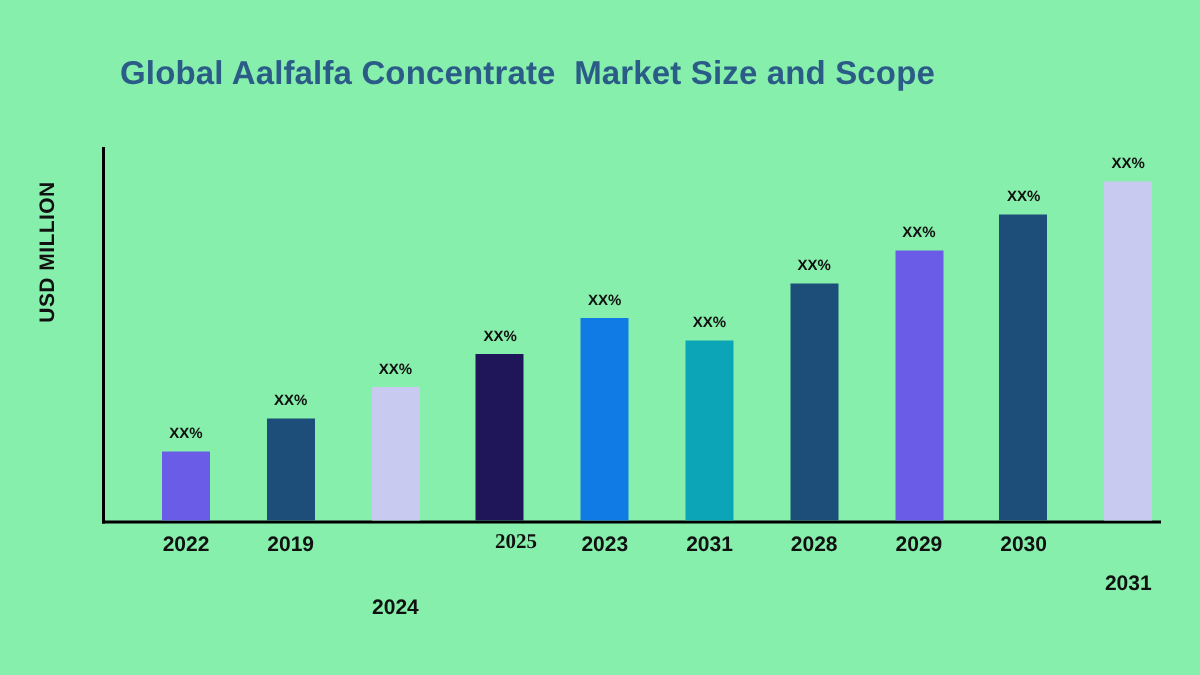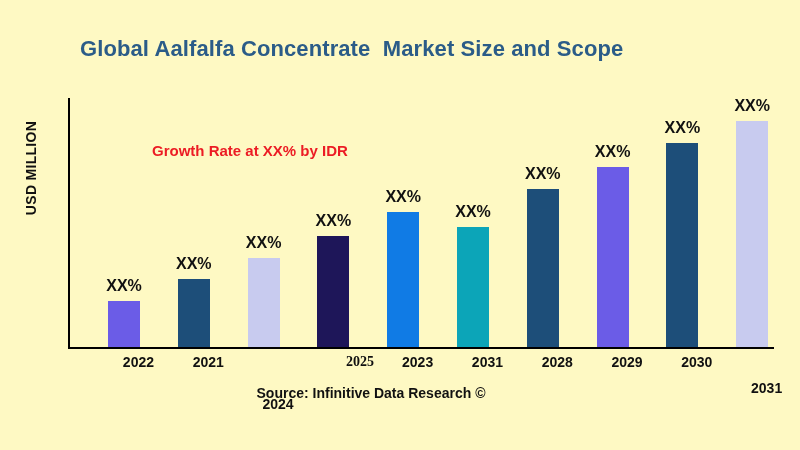--- a/index.html
+++ b/index.html
@@ -9,21 +9,21 @@
     width: 800px;
     height: 450px;
     background: #ffffff;
     font-family: "Liberation Sans", sans-serif;
     overflow: hidden;
   }
   #chart-root {
     position: relative;
     width: 800px;
     height: 450px;
-    background: #fef9c3;
+    background: #86efac;
   }
   
   #chart-title {
     position: absolute;
     left: 80px;
     top: 36px;
     font-size: 22px;
     font-weight: 700;
     color: #2B5C88;
     letter-spacing: 0.1px;
@@ -82,31 +82,31 @@
     position: absolute;
     bottom: 2px;
     width: 32px;
   }
   .bar-value {
     position: absolute;
     left: 50%;
     transform: translateX(-50%);
     bottom: 100%;
     margin-bottom: 6px;
-    font-size: 16px;
+    font-size: 10px;
     font-weight: 700;
     color: #111111;
     white-space: nowrap;
   }
   
   .cat-label {
     position: absolute;
     top: 354px;
     width: 60px;
-    text-align: right;
+    text-align: center;
     font-size: 14px;
     font-weight: 700;
     color: #111111;
   }
   
   #source-caption {
     position: absolute;
     left: 0;
     top: 385px;
     width: 742px;
@@ -118,21 +118,20 @@
 </style>
 </head>
 <body>
 
 <div id="chart-root">
 
   <div id="chart-title">Global Aalfalfa Concentrate  Market Size and Scope</div>
 
   <div id="y-axis-label">USD MILLION</div>
 
-  <div id="growth-note">Growth Rate at XX% by IDR</div>
 
   <div id="plot-area">
     <div id="y-axis-line"></div>
     <div id="x-axis-line"></div>
     <div id="bars-container">
         <div class="bar" style="left: 40px; width: 32px; height: 46px; background: rgb(107, 92, 231);">
           <span class="bar-value">XX%</span>
         </div>
         <div class="bar" style="left: 109.8px; width: 32px; height: 68px; background: rgb(29, 78, 121);">
           <span class="bar-value">XX%</span>
@@ -159,26 +158,25 @@
           <span class="bar-value">XX%</span>
         </div>
         <div class="bar" style="left: 668.2px; width: 32px; height: 226px; background: rgb(200, 203, 239);">
           <span class="bar-value">XX%</span>
         </div>
       </div>
   </div>
 
   <div id="cat-labels">
       <div class="cat-label" style="left: 94px;">2022</div>
-      <div class="cat-label" style="left: 163.8px;">2021</div>
+      <div class="cat-label" style="left: 163.8px;">2019</div>
       <div class="cat-label" style="left: 233.6px; margin-top: 42px;">2024</div>
       <div class="cat-label" style="left: 314px; font-family: Liberation Serif, serif;">2025</div>
       <div class="cat-label" style="left: 373.2px;">2023</div>
       <div class="cat-label" style="left: 443px;">2031</div>
       <div class="cat-label" style="left: 512.8px;">2028</div>
       <div class="cat-label" style="left: 582.6px;">2029</div>
       <div class="cat-label" style="left: 652.4px;">2030</div>
       <div class="cat-label" style="left: 722.2px; margin-top: 26px;">2031</div>
     </div>
 
-  <div id="source-caption">Source: Infinitive Data Research ©</div>
 
 </div>
 
 </body></html>

